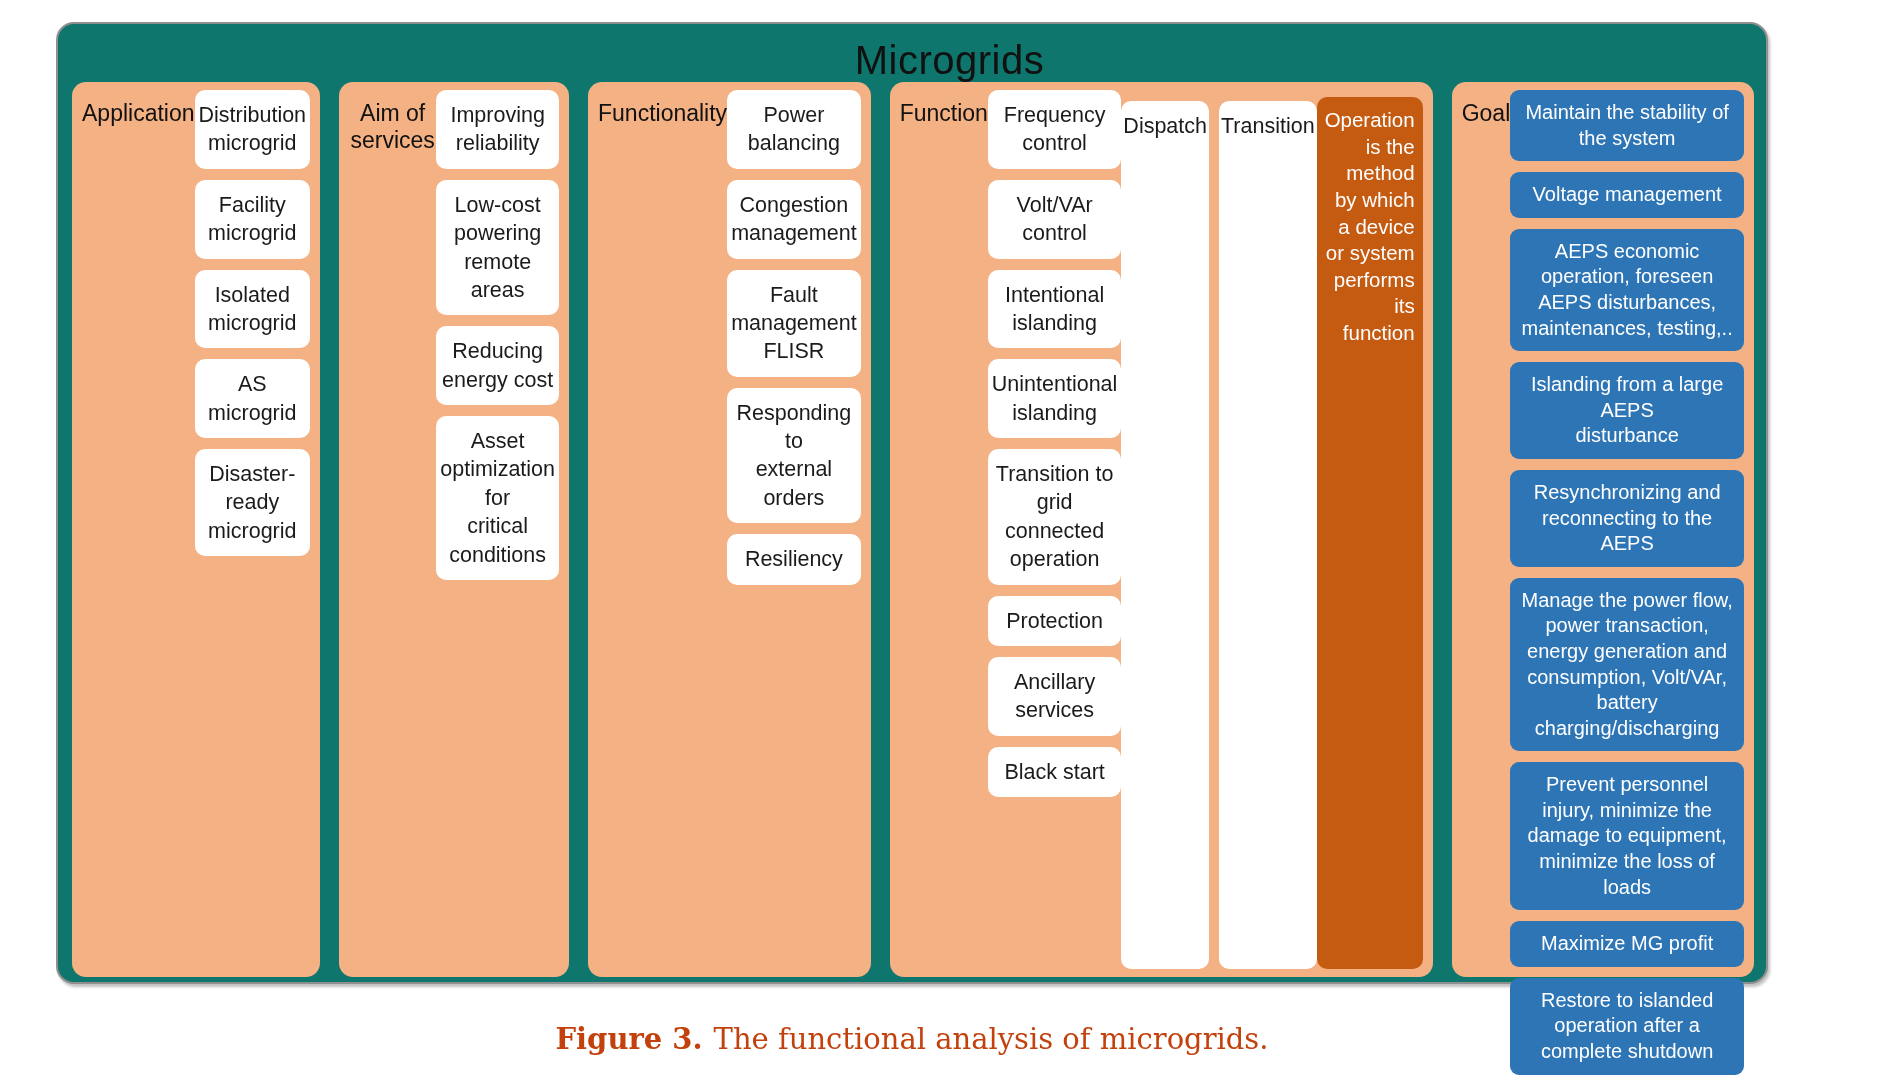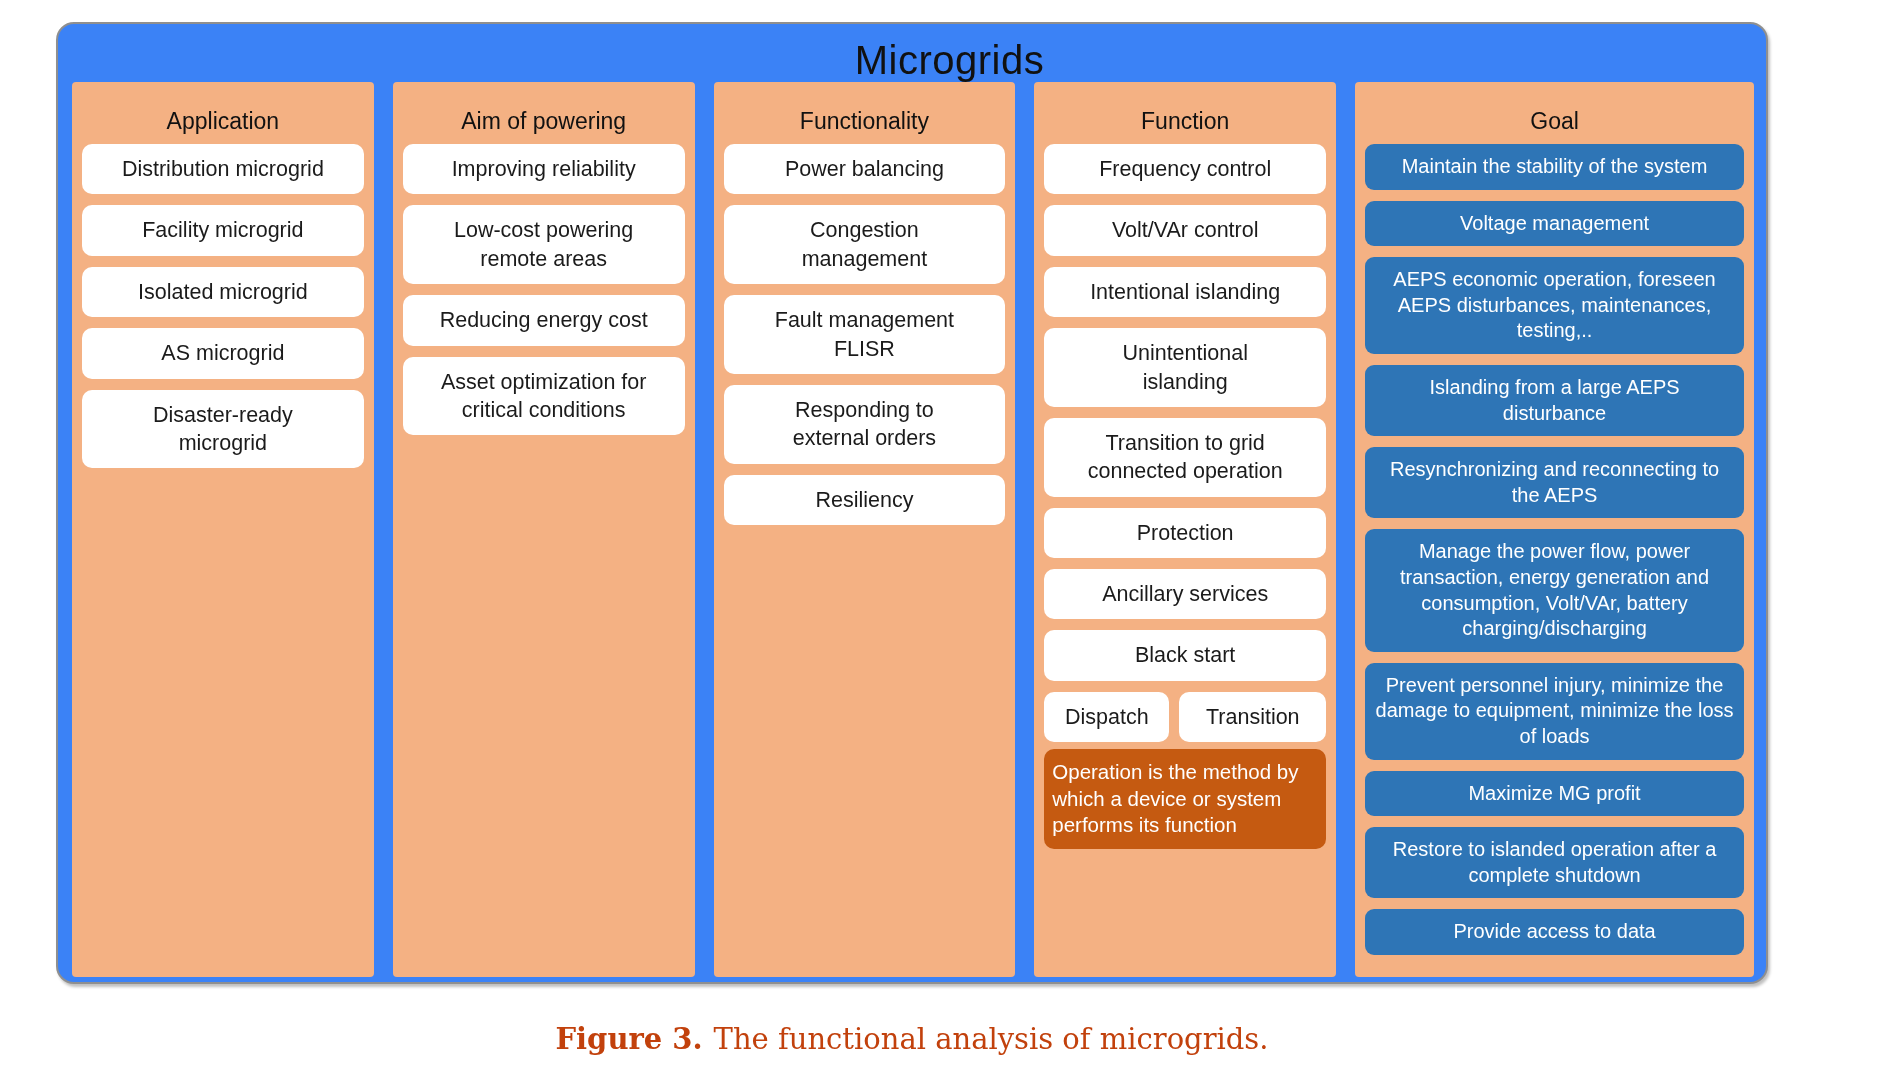--- a/index.html
+++ b/index.html
@@ -3,35 +3,35 @@
 <meta charset="utf-8">
 <style>
   html,body { margin:0; padding:0; }
   body {
     width:1886px; height:1083px; background:#ffffff;
     font-family:"Liberation Sans", sans-serif;
     position:relative; overflow:hidden;
   }
   .container {
     position:absolute; left:56px; top:22px; width:1712px; height:962px;
-    background:#3b82f6; border:2px solid #8F8F8F; border-radius:18px;
+    background:#0f766e; border:2px solid #8F8F8F; border-radius:18px;
     box-sizing:border-box; box-shadow:2px 3px 3px rgba(0,0,0,0.25);
   }
   .title {
     text-align:center; font-size:40px; line-height:40px;
     padding:16px 0 0 75px; color:#111111; letter-spacing:0.5px;
   }
   .cols {
     display:flex; gap:19px; padding:0 12px 0 14px;
     margin-top:2px; height:895px; box-sizing:border-box;
   }
   .col {
-    background:#F4B183; border-radius:4px; flex:1 1 0;
-    padding:16px 10px; box-sizing:border-box;
-    display:flex; flex-direction:column;
+    background:#F4B183; border-radius:14px; flex:1 1 0;
+    padding:8px 10px; box-sizing:border-box;
+    display:flex; flex-direction:row;
   }
   .col.wide { flex:1.345 1 0; }
   .col-header {
     text-align:center; font-size:23px; color:#111111;
     padding:10px 0 9px;
   }
   .items { display:flex; flex-direction:column; gap:11px; }
   .item {
     background:#ffffff; border-radius:10px; text-align:center;
     font-size:21.5px; line-height:1.32; padding:11px 4px;
@@ -39,21 +39,21 @@
   }
   .item.blue {
     background:#2E75B6; color:#ffffff; font-size:20px;
     line-height:1.28; padding:10px 10px; border-radius:9px;
   }
   .pair { display:flex; gap:10px; margin-top:11px; }
   .pair .item { flex:1; padding-left:2px; padding-right:2px; }
   .pair .item:first-child { flex:0.85; }
   .note {
     background:#C55A11; color:#ffffff; border-radius:10px;
-    margin-top:7px; text-align:left; font-size:20.5px;
+    margin-top:7px; text-align:right; font-size:20.5px;
     line-height:1.3; padding:10px 8px;
   }
   .caption {
     position:absolute; left:56px; top:1022px; width:1712px;
     text-align:center; font-family:"DejaVu Serif", serif;
     font-size:29px; color:#c2410c;
   }
   .cap-label { font-weight:bold; margin-right:11px; }
 </style>
 </head>
@@ -73,21 +73,21 @@
             <div class="item">Distribution microgrid</div>
             <div class="item">Facility microgrid</div>
             <div class="item">Isolated microgrid</div>
             <div class="item">AS microgrid</div>
             <div class="item">Disaster-ready
 microgrid</div>
           </div>
       </div>
 
       <div class="col">
-        <div class="col-header">Aim of powering</div>
+        <div class="col-header">Aim of services</div>
         <div class="items">
             <div class="item">Improving reliability</div>
             <div class="item">Low-cost powering
 remote areas</div>
             <div class="item">Reducing energy cost</div>
             <div class="item">Asset optimization for
 critical conditions</div>
           </div>
       </div>
 

